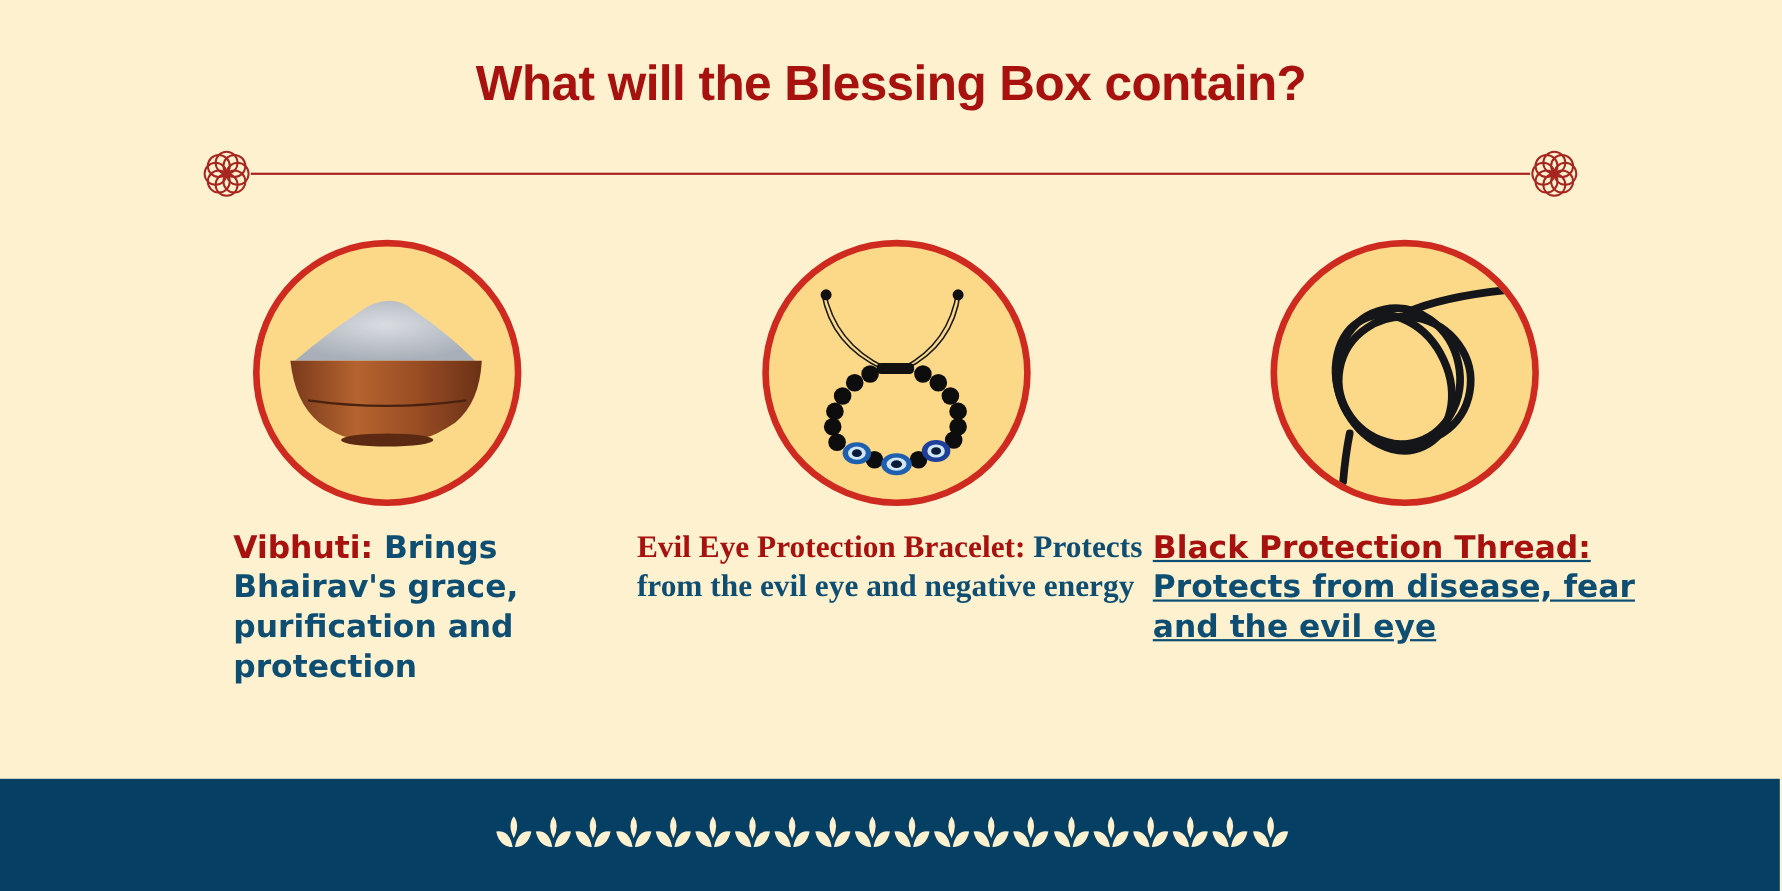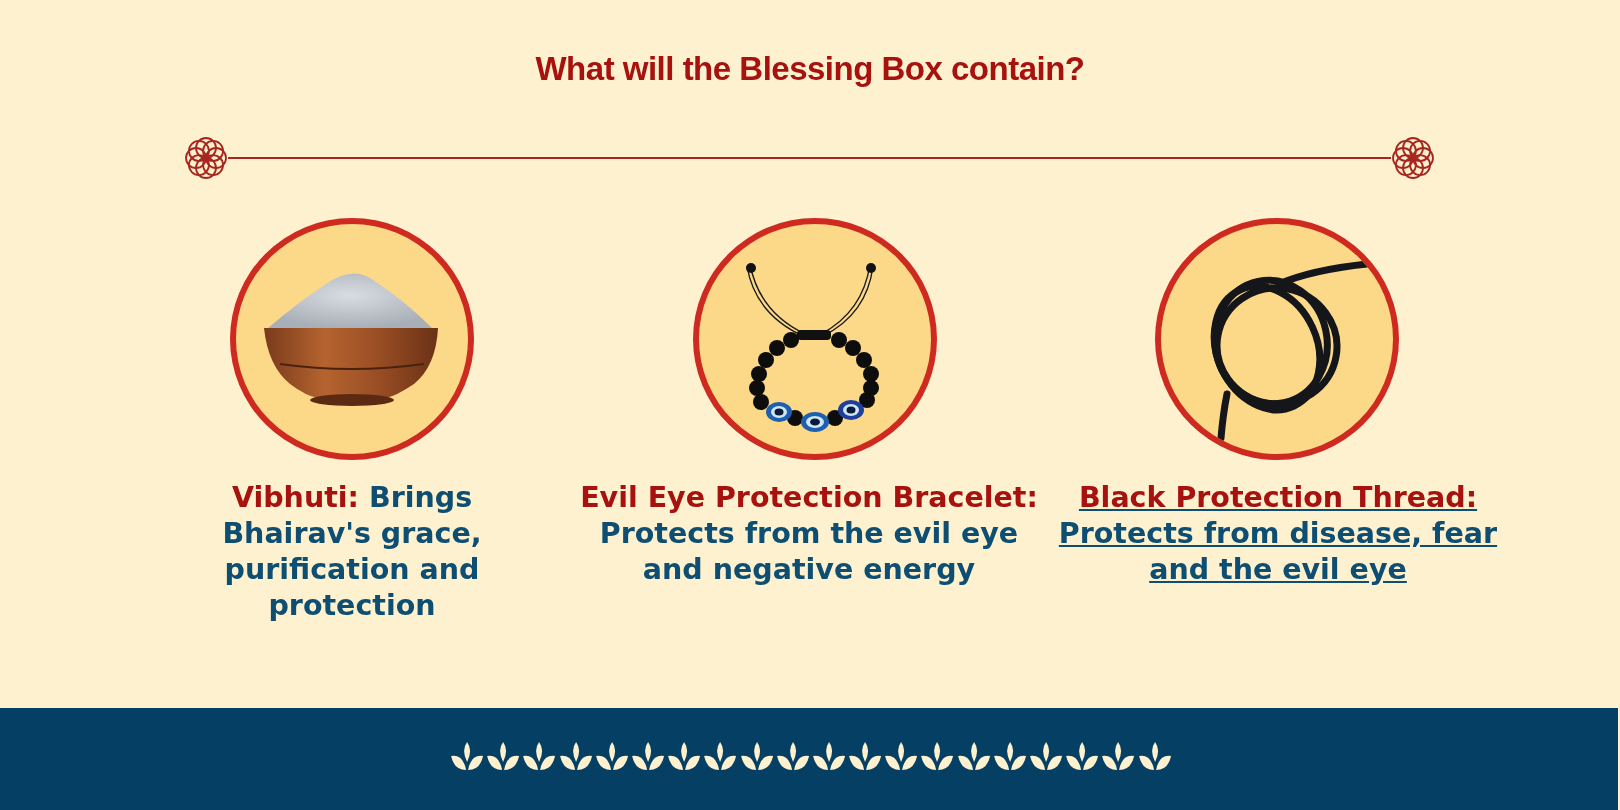--- a/index.html
+++ b/index.html
@@ -7,21 +7,21 @@
       width: 1620px; height: 810px; overflow: hidden;
       background: #fdf1cf;
       font-family: "DejaVu Sans", "Liberation Sans", sans-serif;
     }
     .page { position: relative; width: 1620px; height: 810px; background: #fdf1cf; }
 
     .title {
       position: absolute; left: 0; right: 0; top: 50px;
       text-align: center;
       font-family: "Liberation Sans", "DejaVu Sans", sans-serif;
-      font-weight: bold; font-size: 33px; letter-spacing: -0.5px;
+      font-weight: bold; font-size: 45px; letter-spacing: -0.5px;
       color: #a7120f;
     }
 
     .divider {
       position: absolute; left: 228px; top: 157px; width: 1163px; height: 2px;
       background: #a7261f;
     }
     .ornament { position: absolute; width: 48px; height: 48px; top: 134px; }
     .ornament.left { left: 182px; }
     .ornament.right { left: 1389px; }
@@ -30,33 +30,32 @@
     .item .circle {
       position: absolute; top: 218px;
       width: 244px; height: 242px; border-radius: 50%;
       background: #fcd889;
       border: 6px solid #cf2a20;
       overflow: hidden;
     }
     .item .circle svg { position: absolute; left: 0; top: 0; width: 100%; height: 100%; }
     .item .caption {
       position: absolute; top: 480px; left: 0; width: 460px;
-      text-align: center;
       font-family: "DejaVu Sans", sans-serif;
       font-weight: bold; font-size: 28.5px; line-height: 36px;
       color: #0d4e72;
     }
     .item .caption .lbl { color: #a7120f; }
 
     #item-1 { left: 122px; }
     #item-1 .circle { left: 108px; }
     #item-1 .caption { width: 280px; left: 90px; }
     #item-2 { left: 579px; }
     #item-2 .circle { left: 114px; }
-    #item-2 .caption { width: 460px; left: 0; }
+    #item-2 .caption { width: 460px; left: 0; font-family: Liberation Serif, serif; }
     #item-3 { left: 1048px; }
     #item-3 .circle { left: 107px; }
     #item-3 .caption { width: 460px; left: 0; text-decoration: underline; }
 
     .footer {
       position: absolute; left: 0; top: 708px; width: 1618px; height: 102px;
       background: #053f63;
     }
     .leaves {
       position: absolute; left: 449px; top: 742px; height: 30px;

